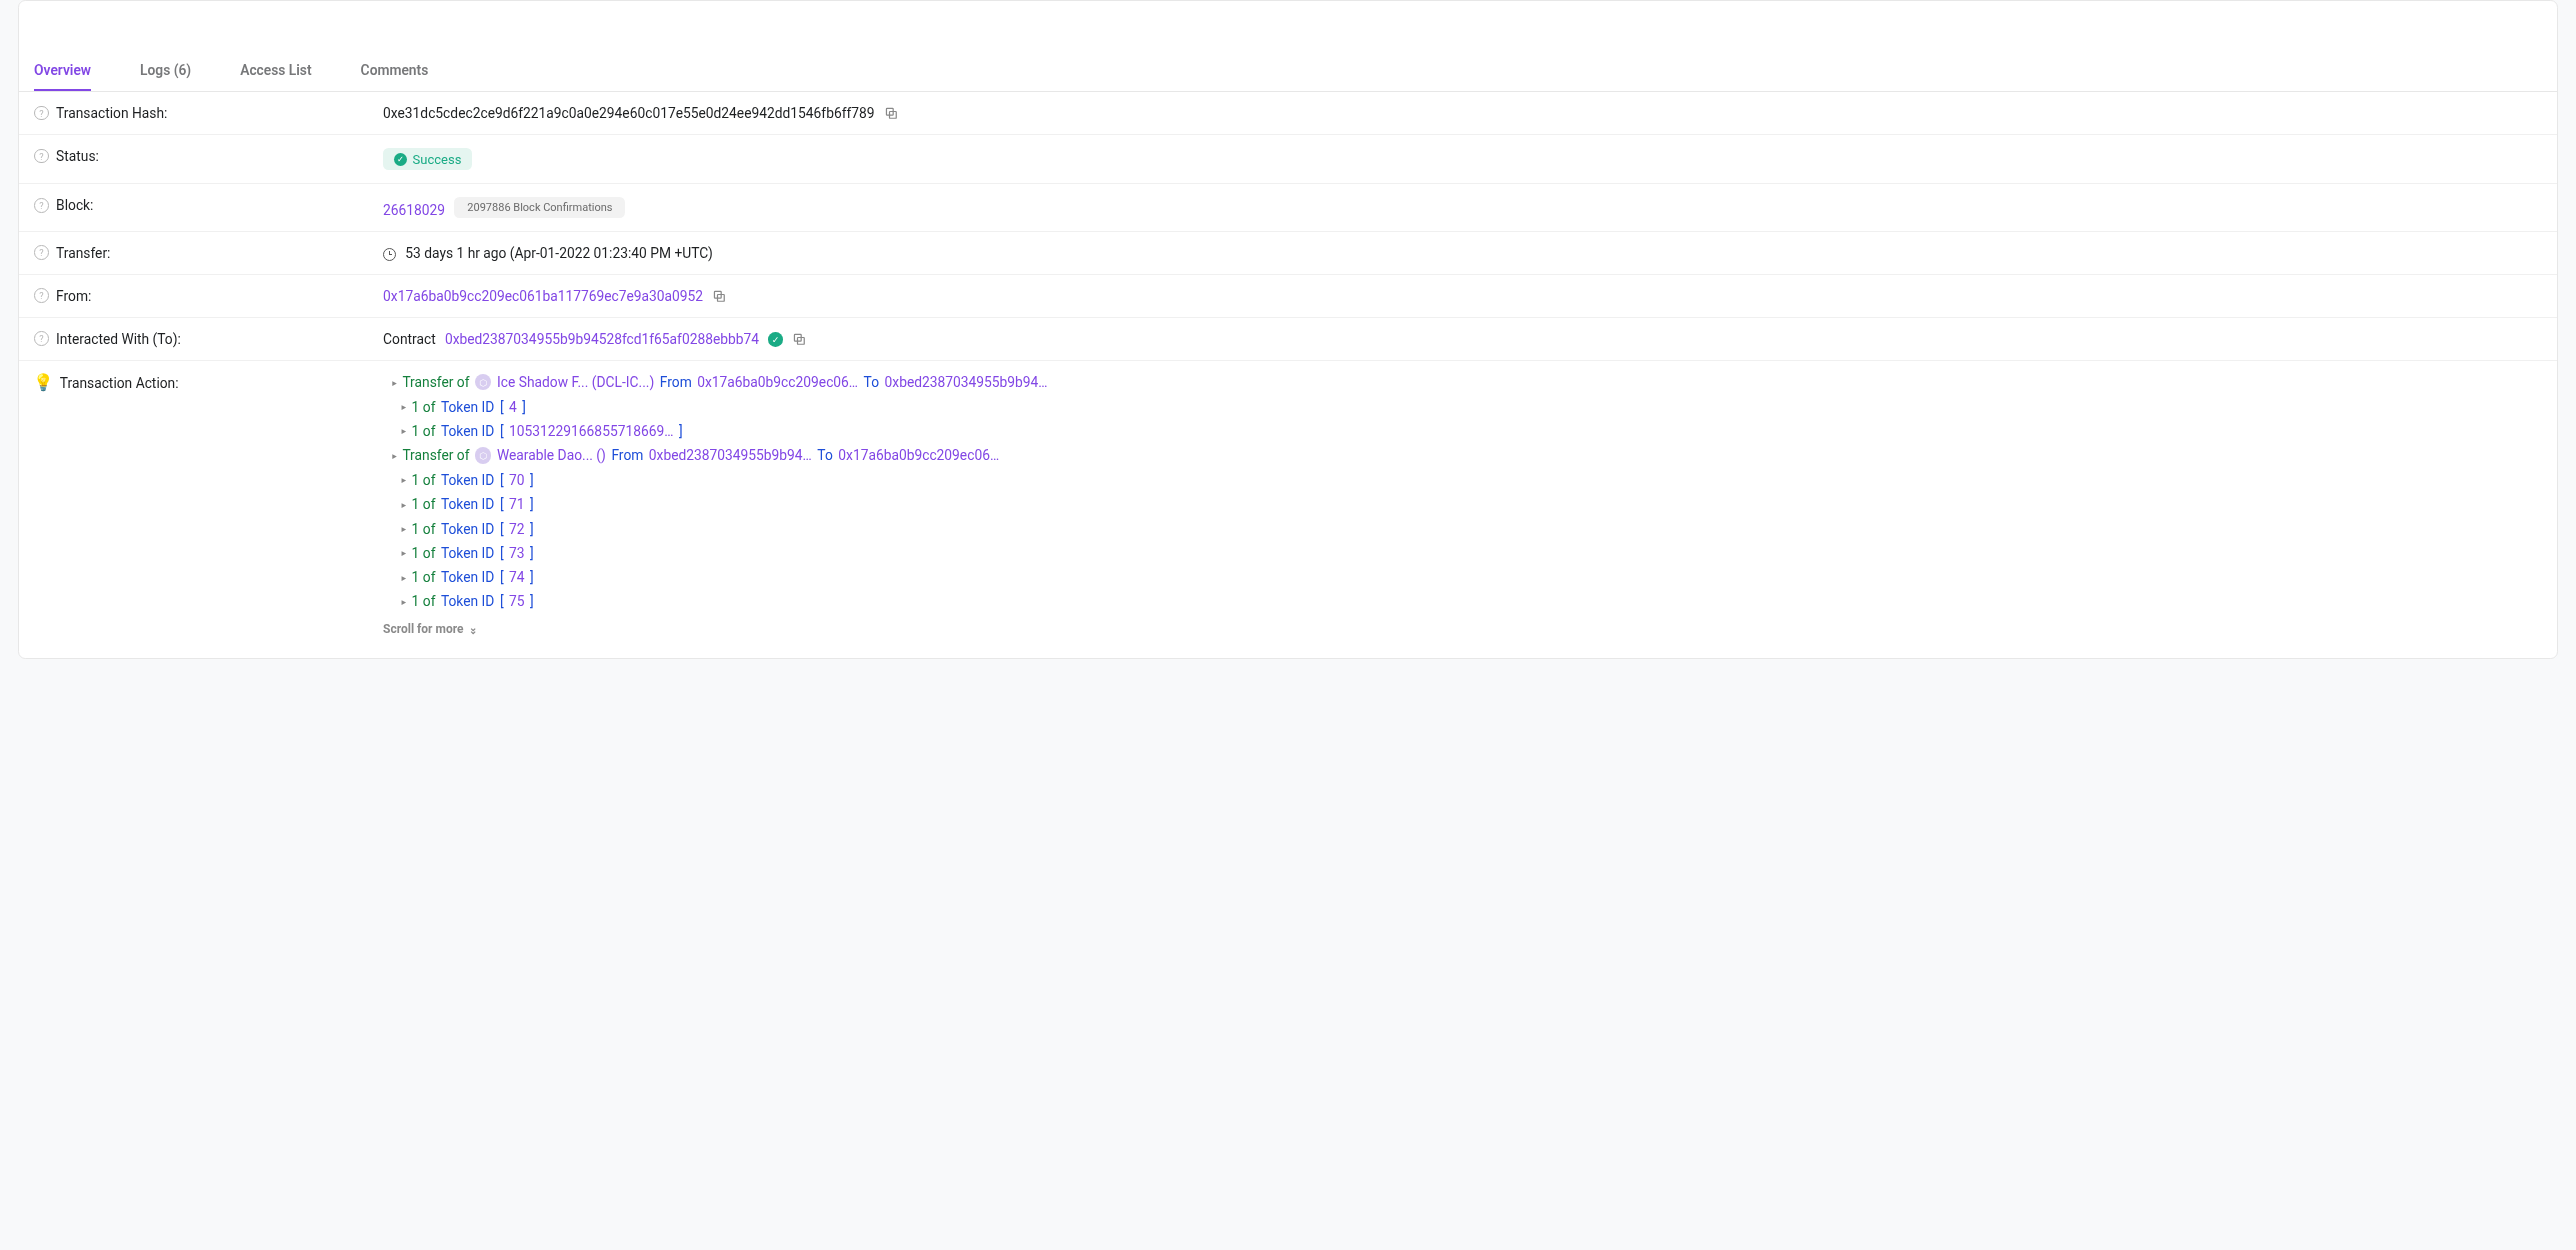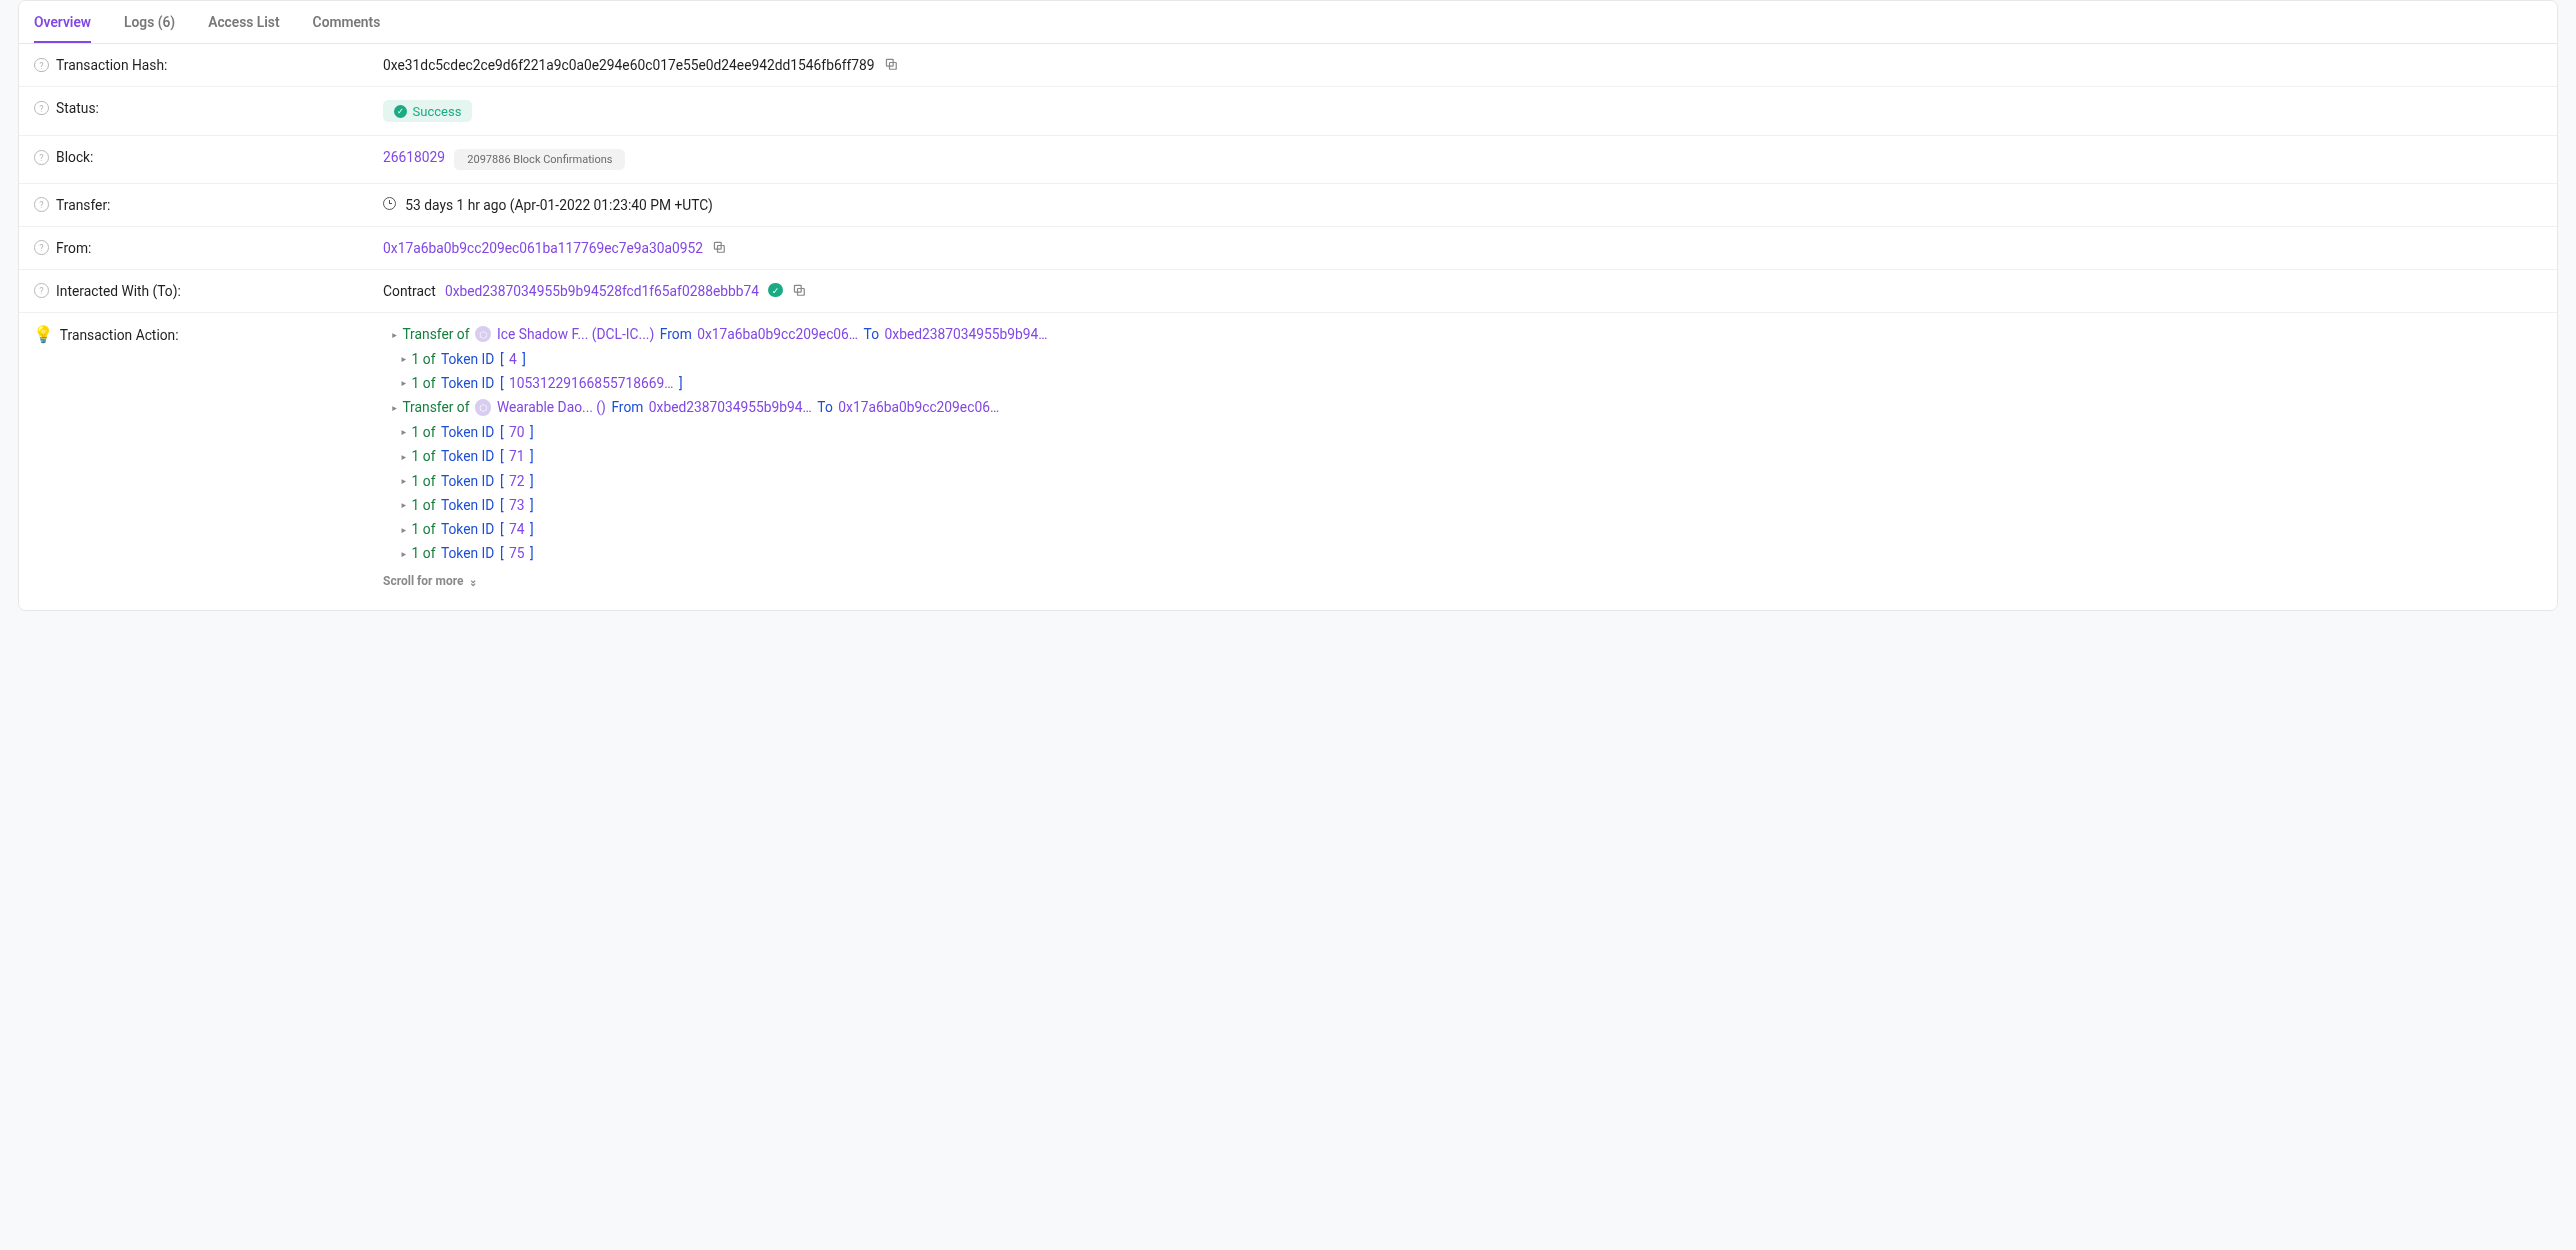--- a/index.html
+++ b/index.html
@@ -1,27 +1,27 @@
 <!DOCTYPE html>
 <html style="font-size:14.7px"><head>
 <meta charset="utf-8">
 <style>
 * { box-sizing: border-box; margin: 0; padding: 0; }
 body { font-family: -apple-system, BlinkMacSystemFont, "Segoe UI", Roboto, "Helvetica Neue", Arial, sans-serif; font-size: 13.8px; color: #1e2022; background: #f8f9fa; }
 .card { background: #fff; border: 0.9px solid #e7e7e7; border-radius: 7.3px; margin: 0 18.4px; overflow: hidden; }
-.tabs { display: flex; gap: 33px; padding: 0 14.7px; border-bottom: 0.9px solid #e7e7e7; }
+.tabs { display: flex; gap: 49px; padding: 0 14.7px; border-bottom: 0.9px solid #e7e7e7; margin-top: 48px; }
 .tab { padding: 13px 0 11px; font-weight: 600; color: #77787a; cursor: pointer; border-bottom: 2.8px solid transparent; }
 .tab.active { color: #8247e5; border-bottom-color: #8247e5; }
 .content { padding: 0 0 9.2px 0; }
 .row { display: flex; align-items: flex-start; padding: 13px 14.7px; border-bottom: 0.9px solid #f0f0f0; }
 .row:last-child { border-bottom: none; }
 .label-col { display: flex; align-items: center; gap: 7.3px; width: 349px; flex-shrink: 0; color: #1e2022; }
 .help-icon { width: 14.7px; height: 14.7px; border: 0.9px solid #b7b7b7; border-radius: 50%; display: inline-flex; align-items: center; justify-content: center; font-size: 9.2px; color: #b7b7b7; flex-shrink: 0; }
 .bulb-icon { width: 18.4px; height: 18.4px; display: inline-flex; align-items: center; justify-content: center; color: #6cc4e0; font-size: 16.5px; }
-.value-col { flex: 1; display: flex; align-items: flex-start; gap: 9.2px; flex-wrap: wrap; color: #1e2022; }
+.value-col { flex: 1; display: flex; align-items: flex-end; gap: 9.2px; flex-wrap: wrap; color: #1e2022; }
 .copy-icon { width: 14.7px; height: 14.7px; color: #888; cursor: pointer; display: inline-flex; }
 .copy-icon svg { width: 14.7px; height: 14.7px; }
 .status-badge { background: #e5f5f0; color: #1aab85; padding: 3.7px 11px; border-radius: 5.5px; display: inline-flex; align-items: center; gap: 5.5px; font-size: 13px; }
 .check-circle { width: 13px; height: 13px; background: #1aab85; border-radius: 50%; display: inline-flex; align-items: center; justify-content: center; color: #fff; font-size: 8.3px; }
 .link-purple { color: #8247e5; text-decoration: none; }
 .confirm-badge { background: #f2f2f2; color: #6b6b6b; padding: 3.7px 13px; border-radius: 5.5px; font-size: 11px; }
 .clock-icon { display: inline-flex; width: 13px; height: 13px; border: 1.4px solid #555; border-radius: 50%; position: relative; }
 .clock-icon::after { content: ""; position: absolute; top: 1.8px; left: 5px; width: 1.4px; height: 3.7px; background: #555; }
 .clock-icon::before { content: ""; position: absolute; top: 5px; left: 5px; width: 2.8px; height: 1.4px; background: #555; }
 .verified-icon { width: 14.7px; height: 14.7px; background: #1aab85; border-radius: 50%; display: inline-flex; align-items: center; justify-content: center; color: #fff; font-size: 9.2px; }

